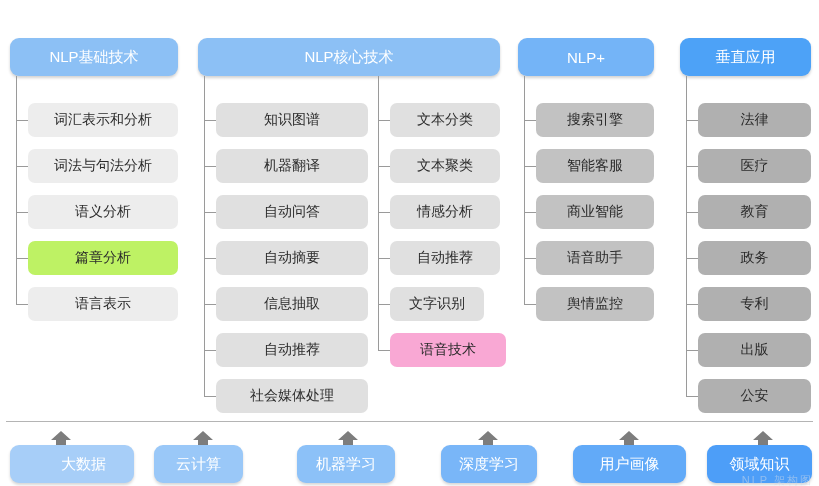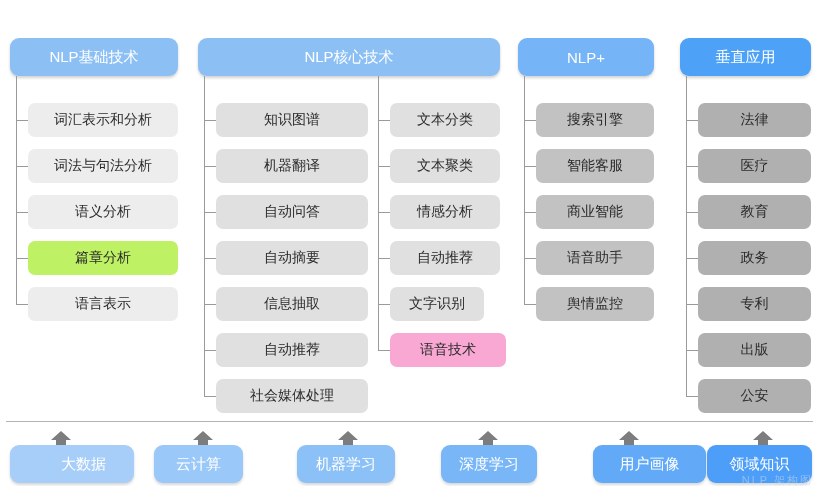--- a/index.html
+++ b/index.html
@@ -247,21 +247,21 @@
         </svg>
       </div>
       <div class="bbox" style="left: 441px; top: 445px; width: 96px; background: rgb(121, 182, 248);">
         <div class="">深度学习</div>
       </div>
       <div class="arrow" style="left: 618px; top: 430px;">
         <svg width="22" height="20" viewBox="0 0 22 20">
           <path d="M11 1 L21 10 L16 10 L16 19 L6 19 L6 10 L1 10 Z" fill="#7d7d7d"></path>
         </svg>
       </div>
-      <div class="bbox" style="left: 573px; top: 445px; width: 113px; background: rgb(98, 170, 248); margin-left: 20px;">
+      <div class="bbox" style="left: 573px; top: 445px; width: 113px; background: rgb(98, 170, 248);">
         <div class="">用户画像</div>
       </div>
       <div class="arrow" style="left: 752px; top: 430px;">
         <svg width="22" height="20" viewBox="0 0 22 20">
           <path d="M11 1 L21 10 L16 10 L16 19 L6 19 L6 10 L1 10 Z" fill="#7d7d7d"></path>
         </svg>
       </div>
       <div class="bbox" style="left: 707px; top: 445px; width: 105px; background: rgb(77, 158, 248);">
         <div class="">领域知识</div>
       </div>

